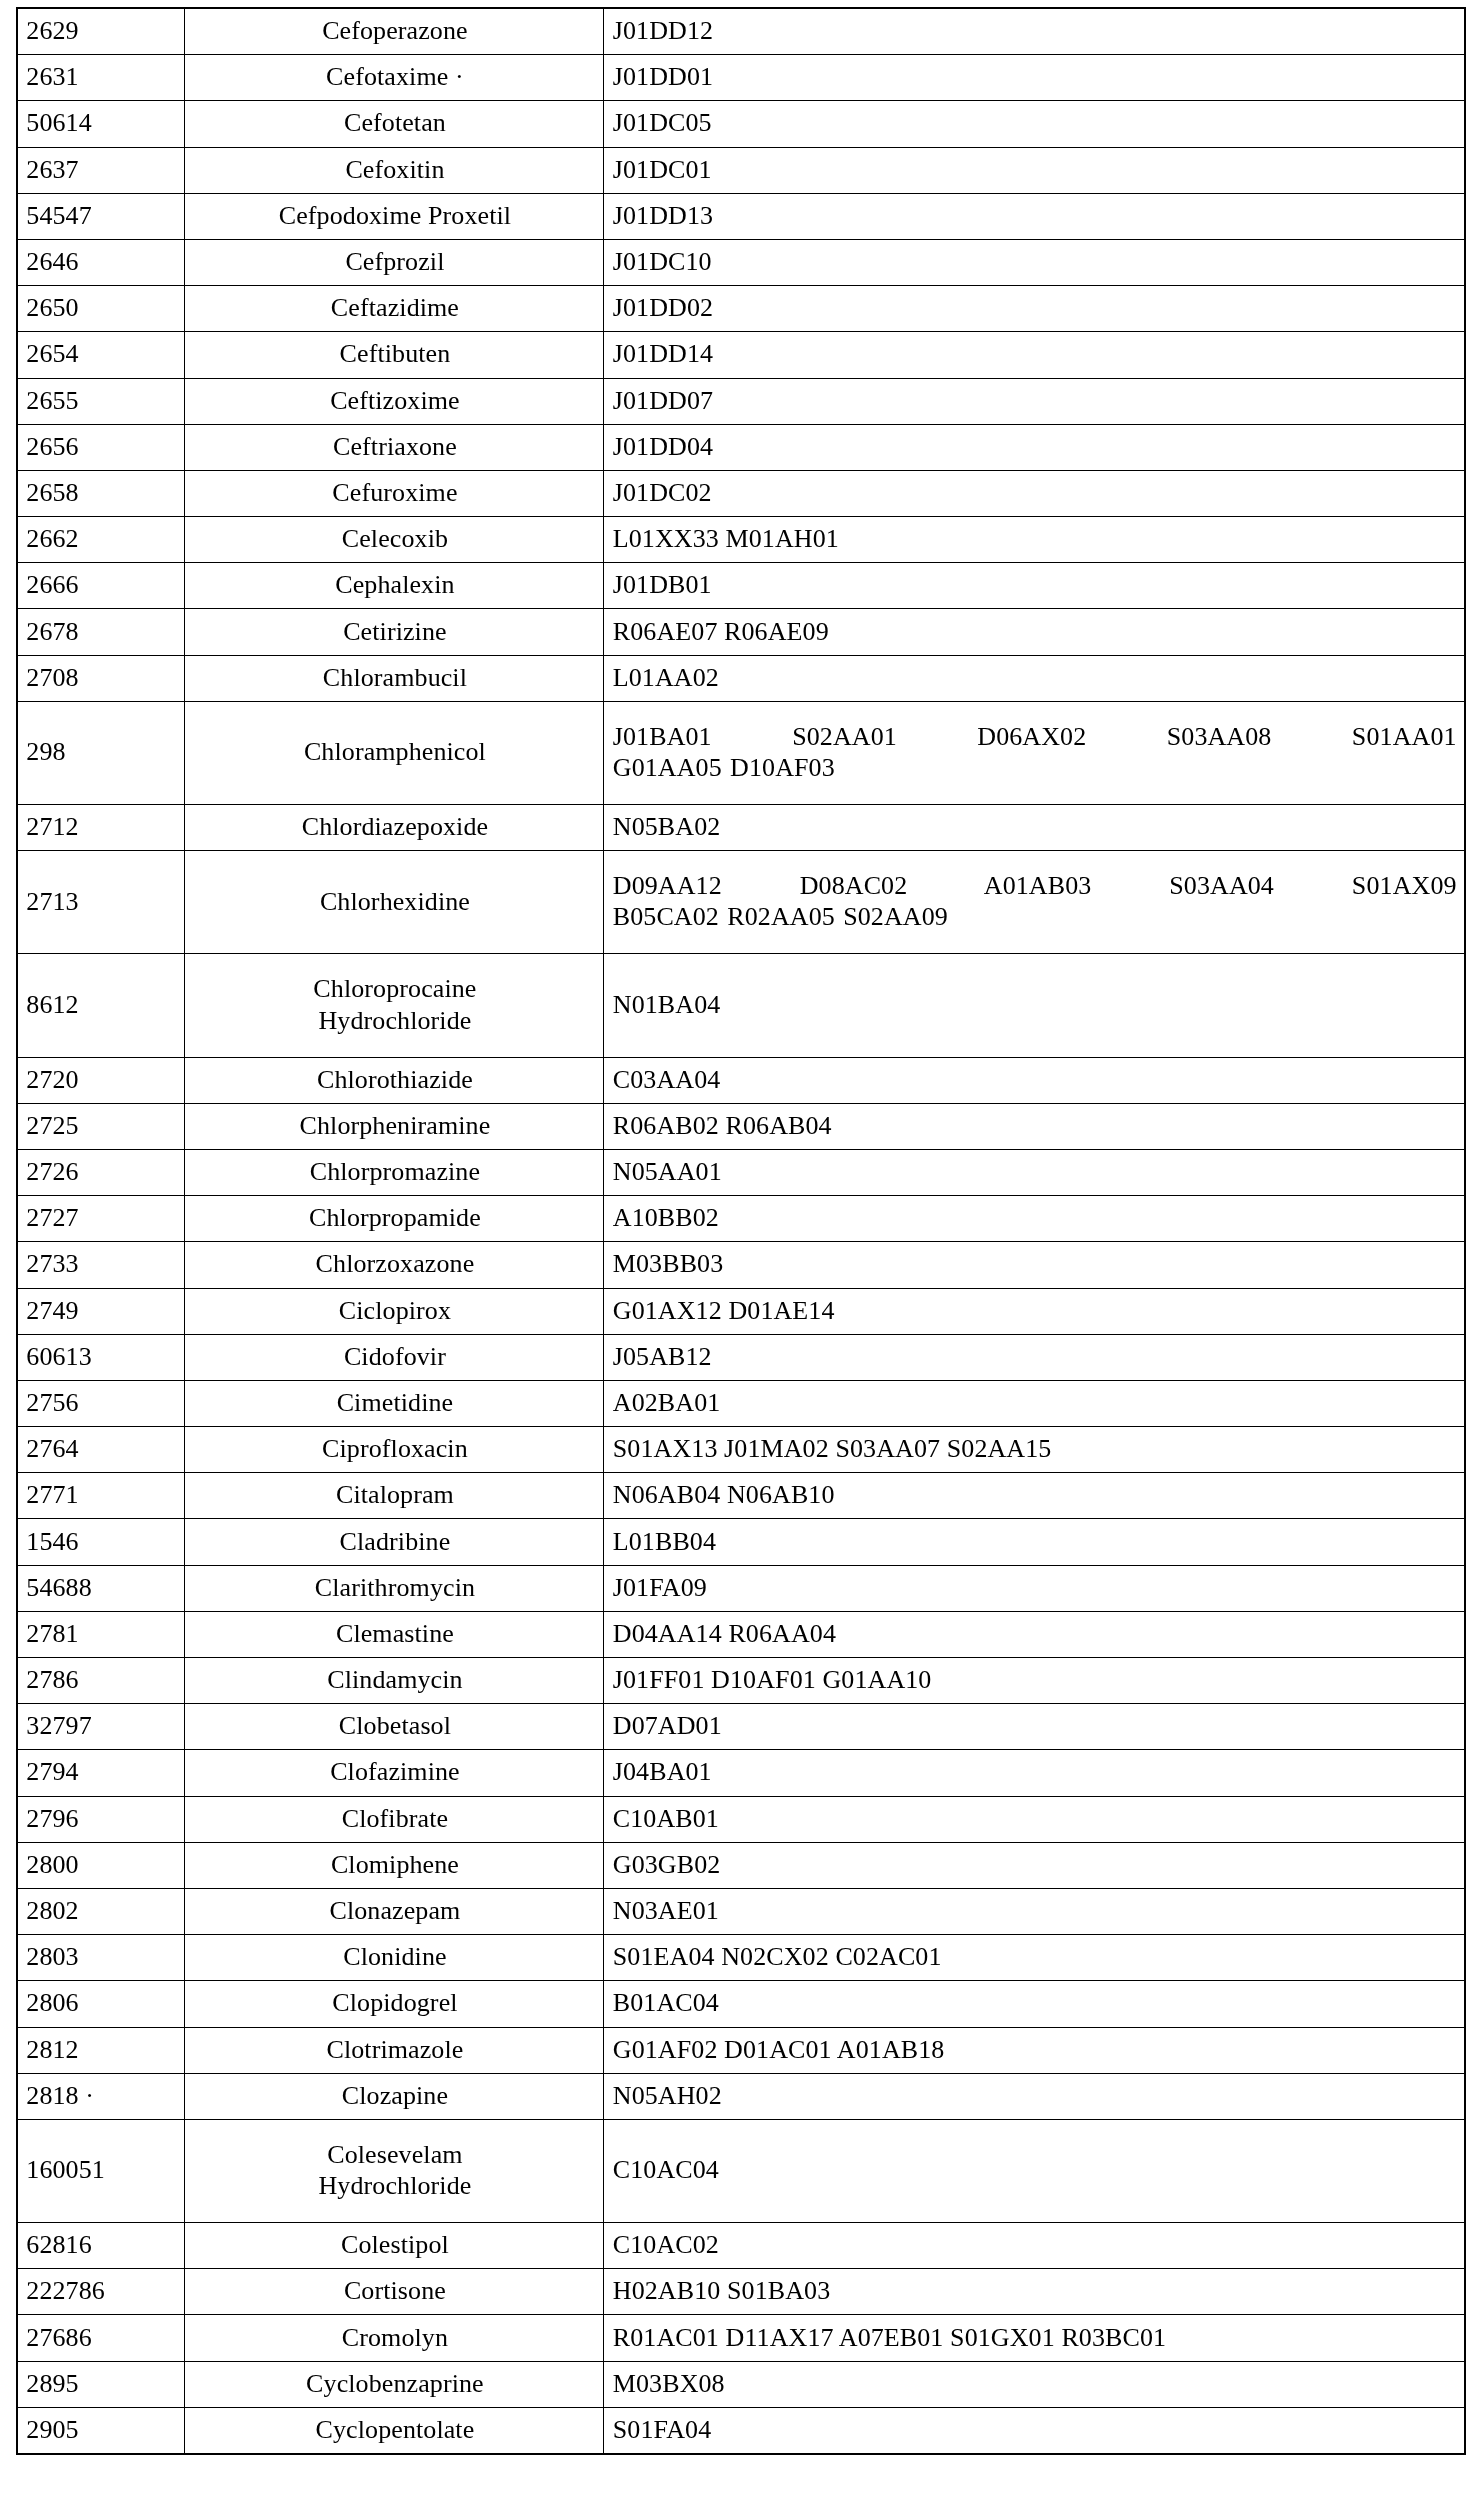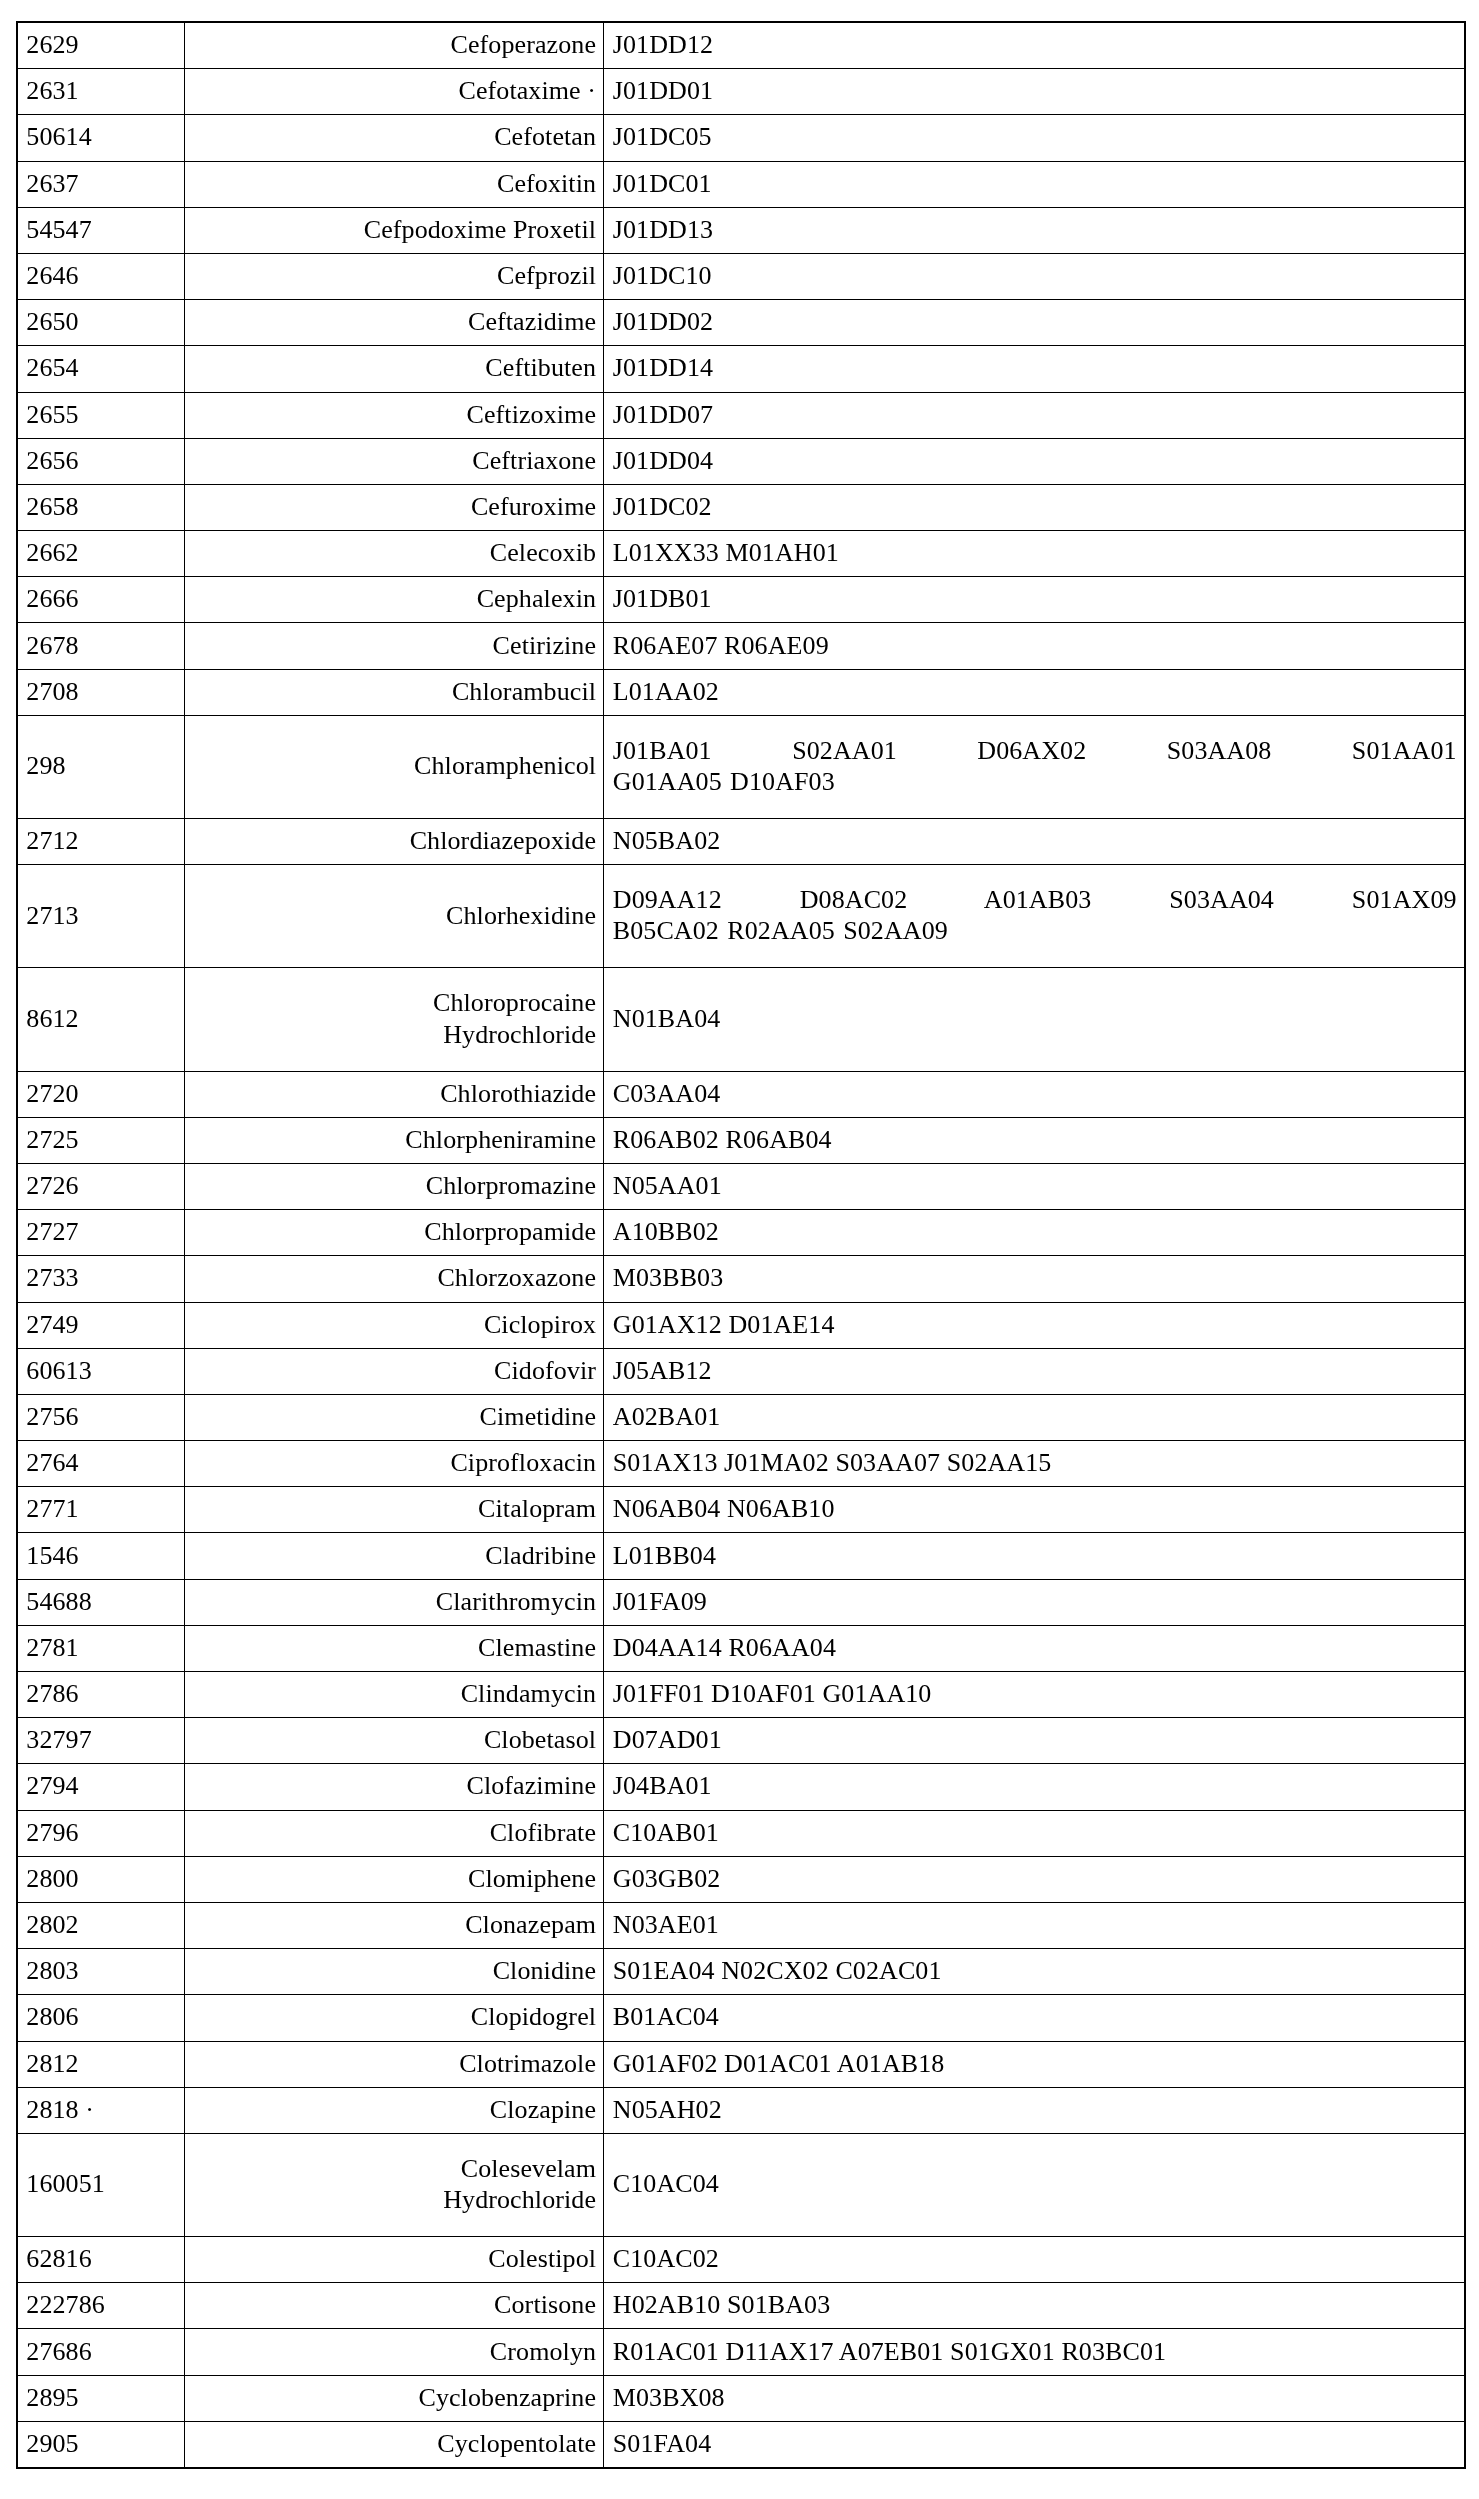--- a/index.html
+++ b/index.html
@@ -17,21 +17,21 @@
   }
   #page {
     position: relative;
     width: 1479px;
     height: 2500px;
     background: #ffffff;
   }
   #table-wrap {
     position: absolute;
     left: 15.6px;
-    top: 21px;
+    top: 7px;
     width: 1206px;
   }
   table.drug-table {
     border-collapse: collapse;
     width: 1448px;
     table-layout: fixed;
     border: 2.6px solid #000;
   }
   table.drug-table col.c-id    { width: 168px; }
   table.drug-table col.c-name  { width: 419px; }
@@ -41,21 +41,21 @@
     border: 1.7px solid #000;
     padding: 1.7px 7px 3.5px 8.7px;
     vertical-align: middle;
     font-size: 26px;
     line-height: 1.20;
     letter-spacing: 0.1px;
     white-space: nowrap;
     overflow: hidden;
   }
   td.cell-id    { text-align: left; }
-  td.cell-name  { text-align: right; font-family: Liberation Serif, serif; }
+  td.cell-name  { text-align: center; font-family: Liberation Serif, serif; }
   td.cell-codes { text-align: left; }
 
   
   td.codes-wrap {
     white-space: normal;
     text-align: justify;
     text-align-last: left;
     word-spacing: 1.7px;
   }
   td.codes-wrap .ln1 {

